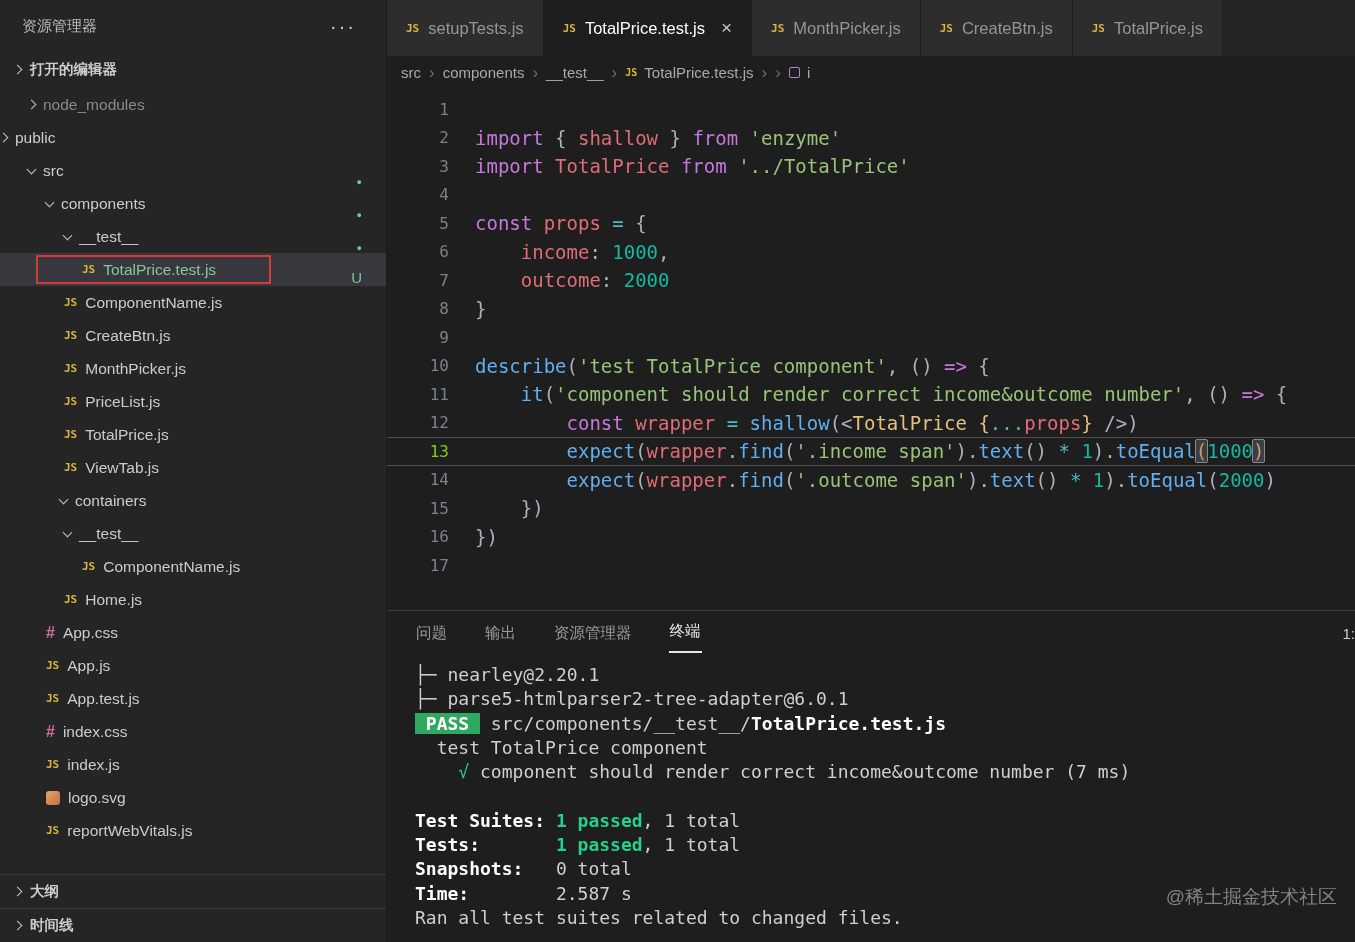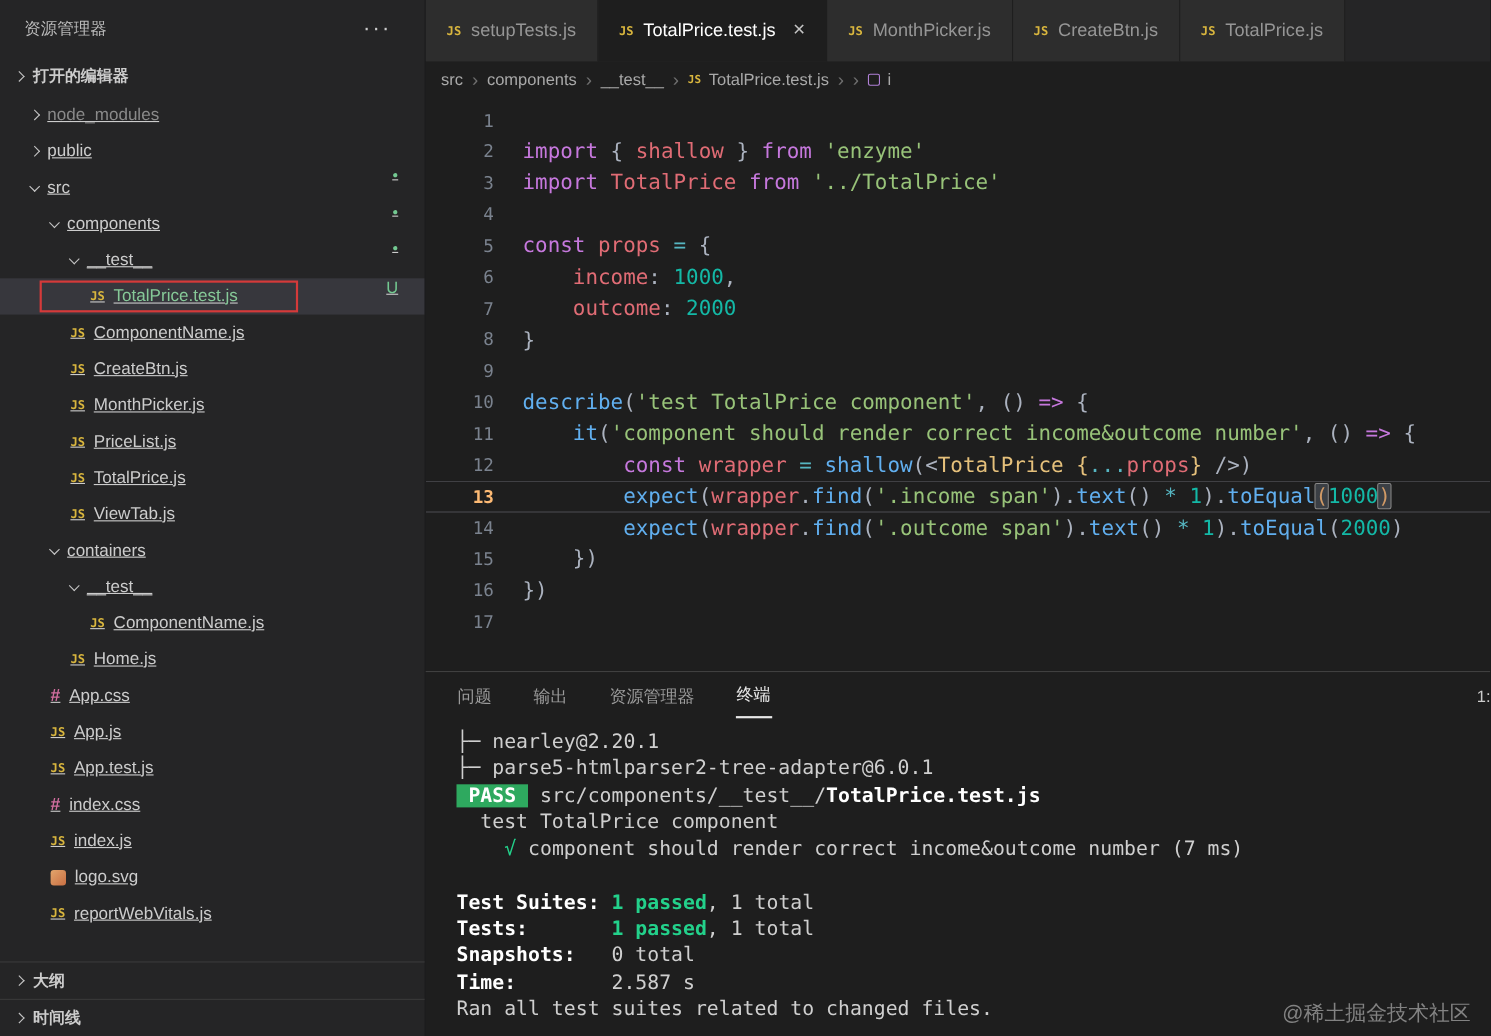--- a/index.html
+++ b/index.html
@@ -11,21 +11,21 @@
   .sidebar { width:387px; min-width:387px; background:#252526; display:flex; flex-direction:column; border-right:1px solid #1b1b1c; }
   .sidebar-header { height:52px; display:flex; align-items:center; justify-content:space-between; padding:0 30px 0 22px; color:#bbbbbb; font-size:15px; }
   .more { font-size:20px; color:#cccccc; letter-spacing:2px; cursor:pointer; line-height:10px; }
   .section-row { height:34px; display:flex; align-items:center; gap:9px; padding:0 14px; font-weight:700; font-size:14.5px; color:#cccccc; cursor:pointer; }
   .section-row.bordered { border-top:1px solid #3a3a3a; }
   .project-row { height:30px; display:flex; align-items:center; gap:9px; padding:0 14px; font-weight:700; font-size:14.5px; color:#ffffff; border-top:1px solid #3a3a3a; box-shadow:0 3px 4px rgba(0,0,0,.35); position:relative; z-index:2; cursor:pointer; }
   .chev { width:7px; height:7px; border-right:1.6px solid #c5c5c5; border-bottom:1.6px solid #c5c5c5; display:inline-block; flex:none; }
   .chev.right { transform:rotate(-45deg); }
   .chev.down  { transform:rotate(45deg); margin-top:-3px; }
   .tree { flex:1; min-height:0; overflow:hidden; padding-top:2px; }
-  .tree-row { height:33px; display:flex; align-items:flex-start; padding-right:24px; cursor:pointer; position:relative; font-size:15.5px;text-decoration:underline; }
+  .tree-row { height:33px; display:flex; align-items:flex-end; padding-right:24px; cursor:pointer; position:relative; font-size:15.5px; }
   .tree-row.selected { background:#37373d; }
   .row-main { display:flex; align-items:center; gap:8px; height:100%; }
   .tree-label { color:#cccccc; white-space:nowrap; }
   .tree-label.dim { color:#8a8a8a; }
   .tree-label.untracked { color:#86c998; }
   .badge { margin-left:auto; color:#73c991; font-size:15px; flex:none; }
   .badge.dot { font-size:9px; }
   .annotation-box { position:absolute; left:36px; right:115px; top:2px; bottom:2px; border:2px solid #d53a3a; pointer-events:none; }
 
   .fic { display:inline-flex; align-items:center; justify-content:center; flex:none; }
@@ -43,21 +43,21 @@
 
   .breadcrumb { height:33px; display:flex; align-items:center; padding:0 14px; gap:8px; font-size:15px; color:#a9a9a9; white-space:nowrap; overflow:hidden; flex:none; }
   .bc-item { display:flex; align-items:center; gap:7px; cursor:pointer; }
   .bc-sep { color:#6f6f6f; font-size:17px; }
   .sym-icon { width:11px; height:11px; border:1.6px solid #b180d7; border-radius:2px; display:inline-block; flex:none; }
 
   .code { flex:1; min-height:0; overflow:hidden; padding-top:6px; font-family:"DejaVu Sans Mono", monospace; font-size:19px; }
   .code-line { display:flex; align-items:center; height:28.5px; white-space:pre; }
   .code-line.current { box-shadow:inset 0 1px 0 #4c4c52, inset 0 -1px 0 #4c4c52; }
   .gutter { width:62px; text-align:right; color:#7a828e; font-size:16px; flex:none; }
-  .code-line.current .gutter { color:#fdba74;font-weight:bold; }
+  .code-line.current .gutter { color:#84cc16; }
   .lc { padding-left:26px; color:#abb2bf; }
   .tk-kw  { color:#c678dd; }
   .tk-var { color:#e06c75; }
   .tk-str { color:#98c379; }
   .tk-num { color:#14b8a6; }
   .tk-fn  { color:#61afef; }
   .tk-pun { color:#abb2bf; }
   .tk-op  { color:#56b6c2; }
   .tk-cls { color:#e5c07b; }
   .tk-brk { color:#d19a66; outline:1px solid #8a8a8a; background:#3b3f45; border-radius:1px; }
@@ -69,21 +69,21 @@
   .ptab.active { color:#e7e7e7; border-bottom:2px solid #e7e7e7; }
   .term-sel { position:absolute; right:0; top:14px; color:#cccccc; font-size:15px; cursor:pointer; }
   .terminal { flex:1; min-height:0; overflow:hidden; padding:8px 0 0 28px; font-family:"DejaVu Sans Mono", monospace; font-size:18px; line-height:24.3px; white-space:pre; cursor:text; }
   .t-line { min-height:24.3px; }
   .tt-t  { color:#cfcfcf; }
   .tt-tb { color:#ffffff; font-weight:700; }
   .tt-pass { background:#2ea95f; color:#ffffff; font-weight:700; }
   .tt-green  { color:#23d18b; }
   .tt-greenb { color:#23d18b; font-weight:700; }
 
-  .watermark { position:absolute; right:18px; bottom:8px; color:#8d8d8d; font-size:19px; opacity:.9; pointer-events:none; }
+  .watermark { position:absolute; right:18px; bottom:32px; color:#8d8d8d; font-size:19px; opacity:.9; pointer-events:none; }
 </style>
 </head>
 <body>
 
 <div class="app">
 
   <aside class="sidebar">
     <div class="sidebar-header">
       <span>资源管理器</span>
       <span class="more">···</span>
@@ -92,21 +92,21 @@
       <span class="chev right"></span>
       <span>打开的编辑器</span>
     </div>
     <div class="tree">
         <div class="tree-row" style="padding-left: 28px;">
           <span class="row-main">
             <span class="chev right"></span>
             <span class="tree-label dim">node_modules</span>
           </span>
         </div>
-        <div class="tree-row" style="padding-left: 28px;">
+        <div class="tree-row" style="">
           <span class="row-main">
             <span class="chev right"></span>
             <span class="tree-label">public</span>
           </span>
         </div>
         <div class="tree-row" style="padding-left: 28px;">
           <span class="row-main">
             <span class="chev down"></span>
             <span class="tree-label">src</span>
           </span>
@@ -163,21 +163,21 @@
             <span class="fic js">JS</span>
             <span class="tree-label">TotalPrice.js</span>
           </span>
         </div>
         <div class="tree-row" style="padding-left: 64px;">
           <span class="row-main">
             <span class="fic js">JS</span>
             <span class="tree-label">ViewTab.js</span>
           </span>
         </div>
-        <div class="tree-row" style="padding-left: 46px;">
+        <div class="tree-row" style="padding-left: 60px;">
           <span class="row-main">
             <span class="chev down"></span>
             <span class="tree-label">containers</span>
           </span>
         </div>
         <div class="tree-row" style="padding-left: 64px;">
           <span class="row-main">
             <span class="chev down"></span>
             <span class="tree-label">__test__</span>
           </span>

